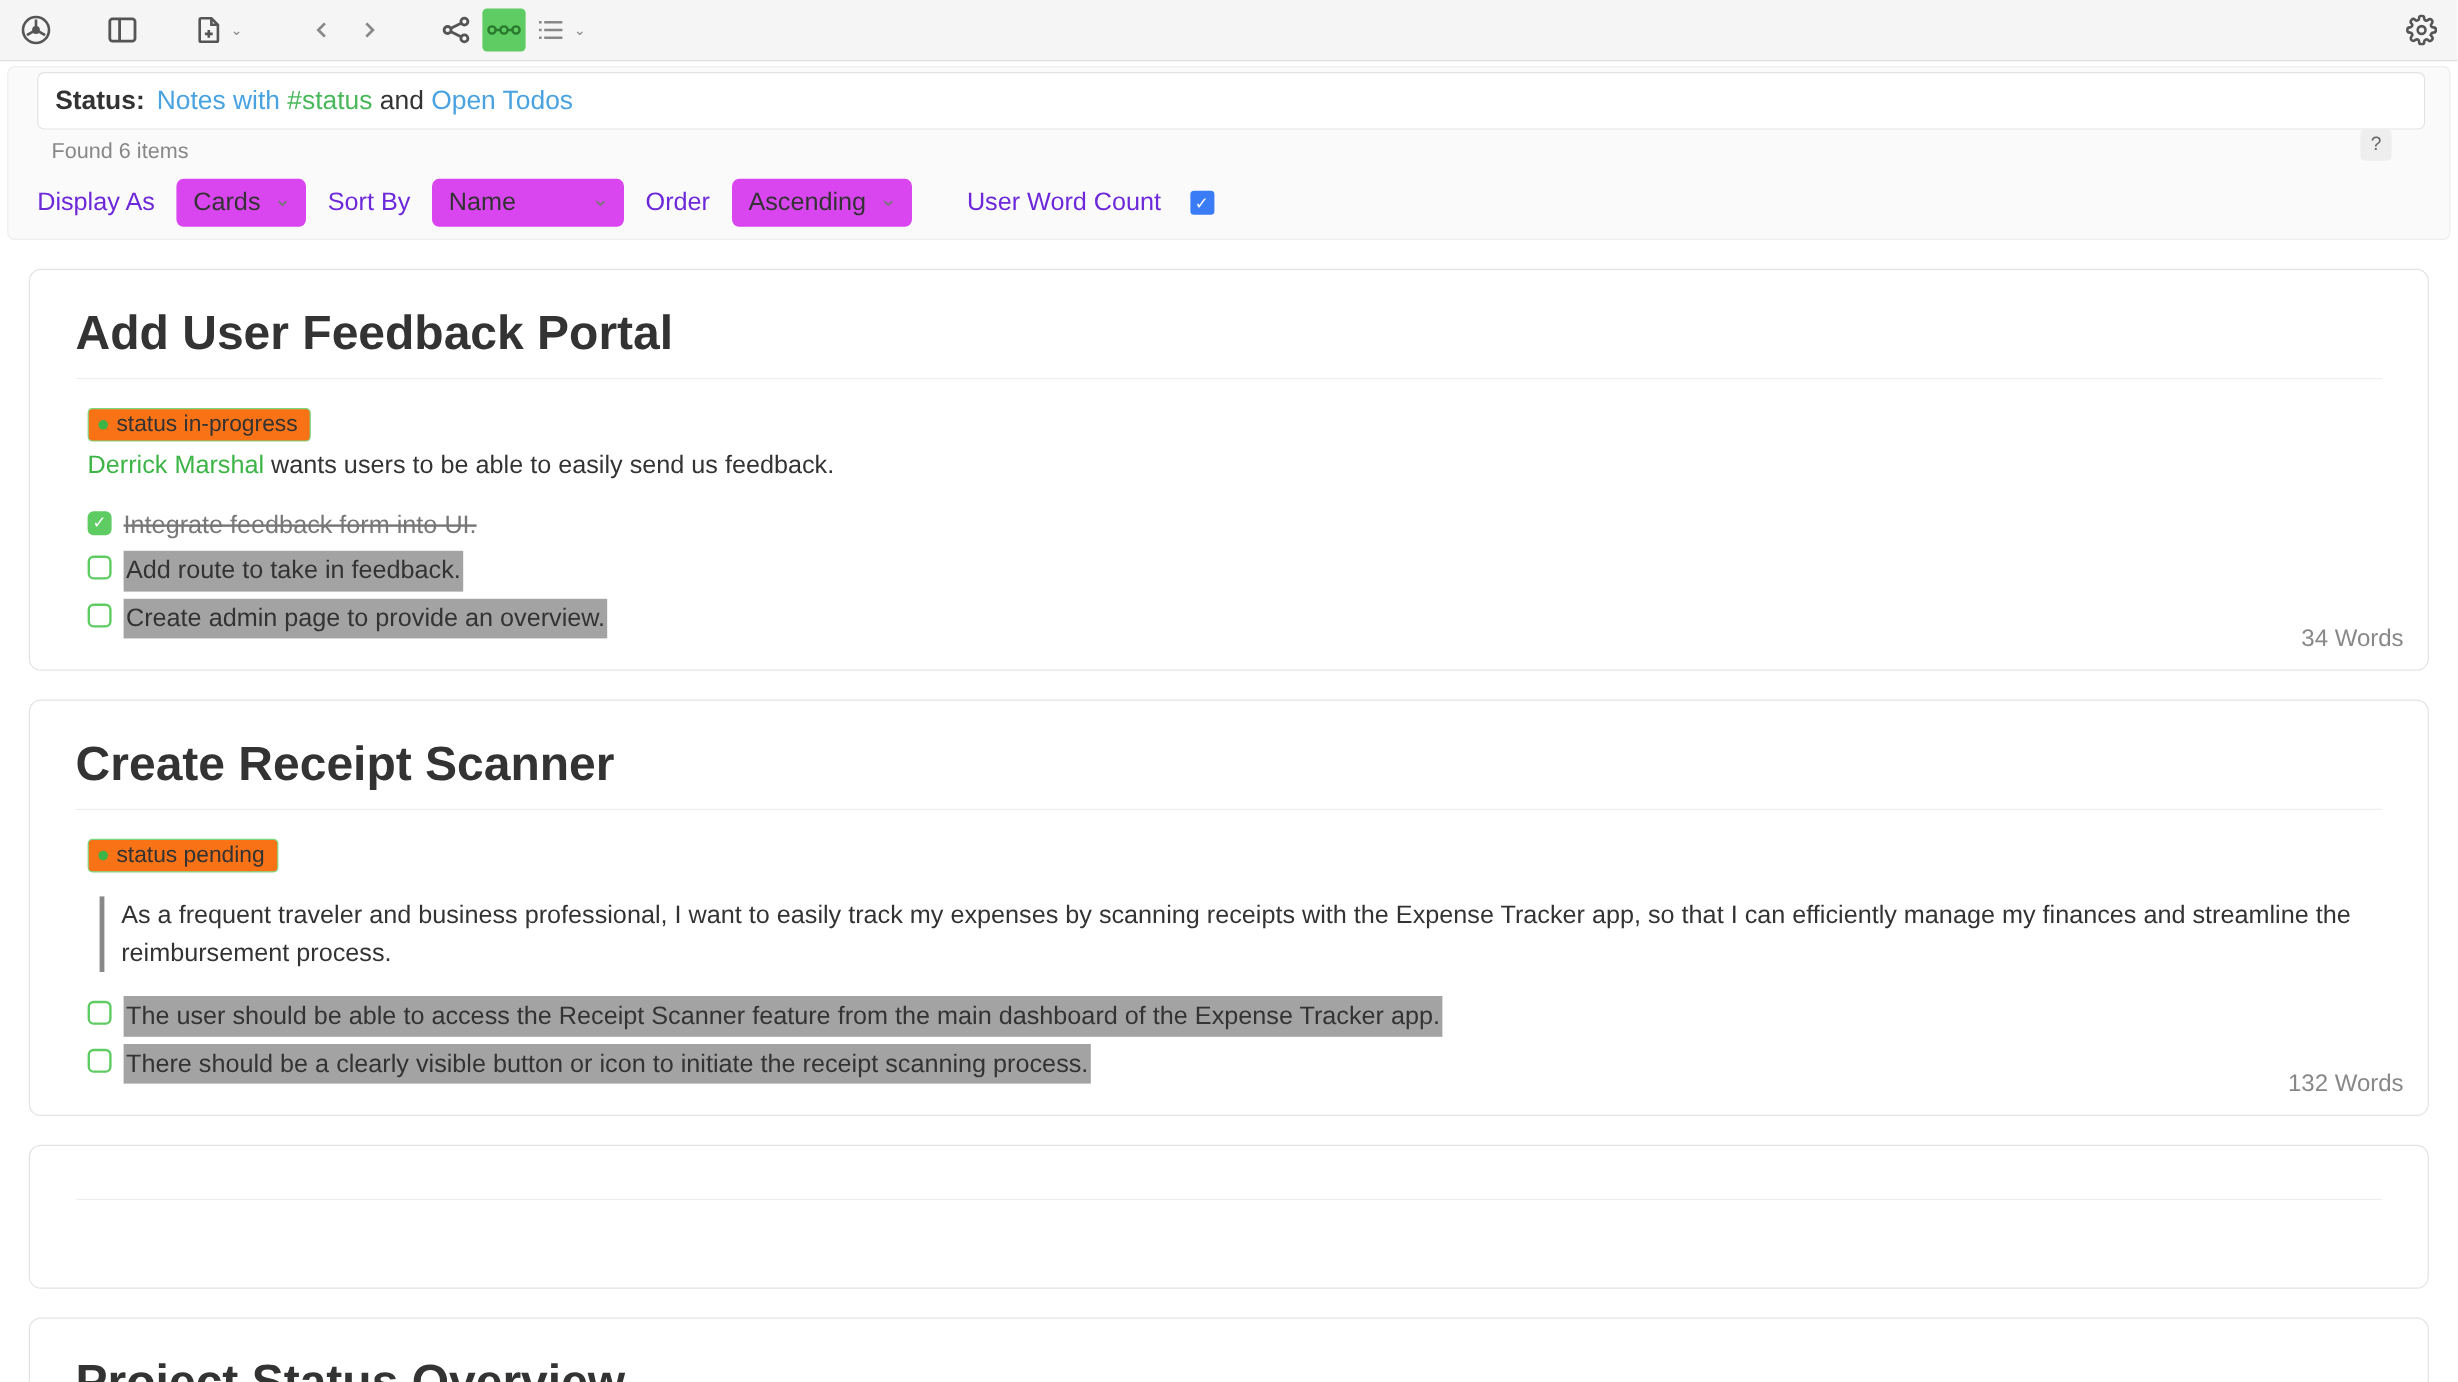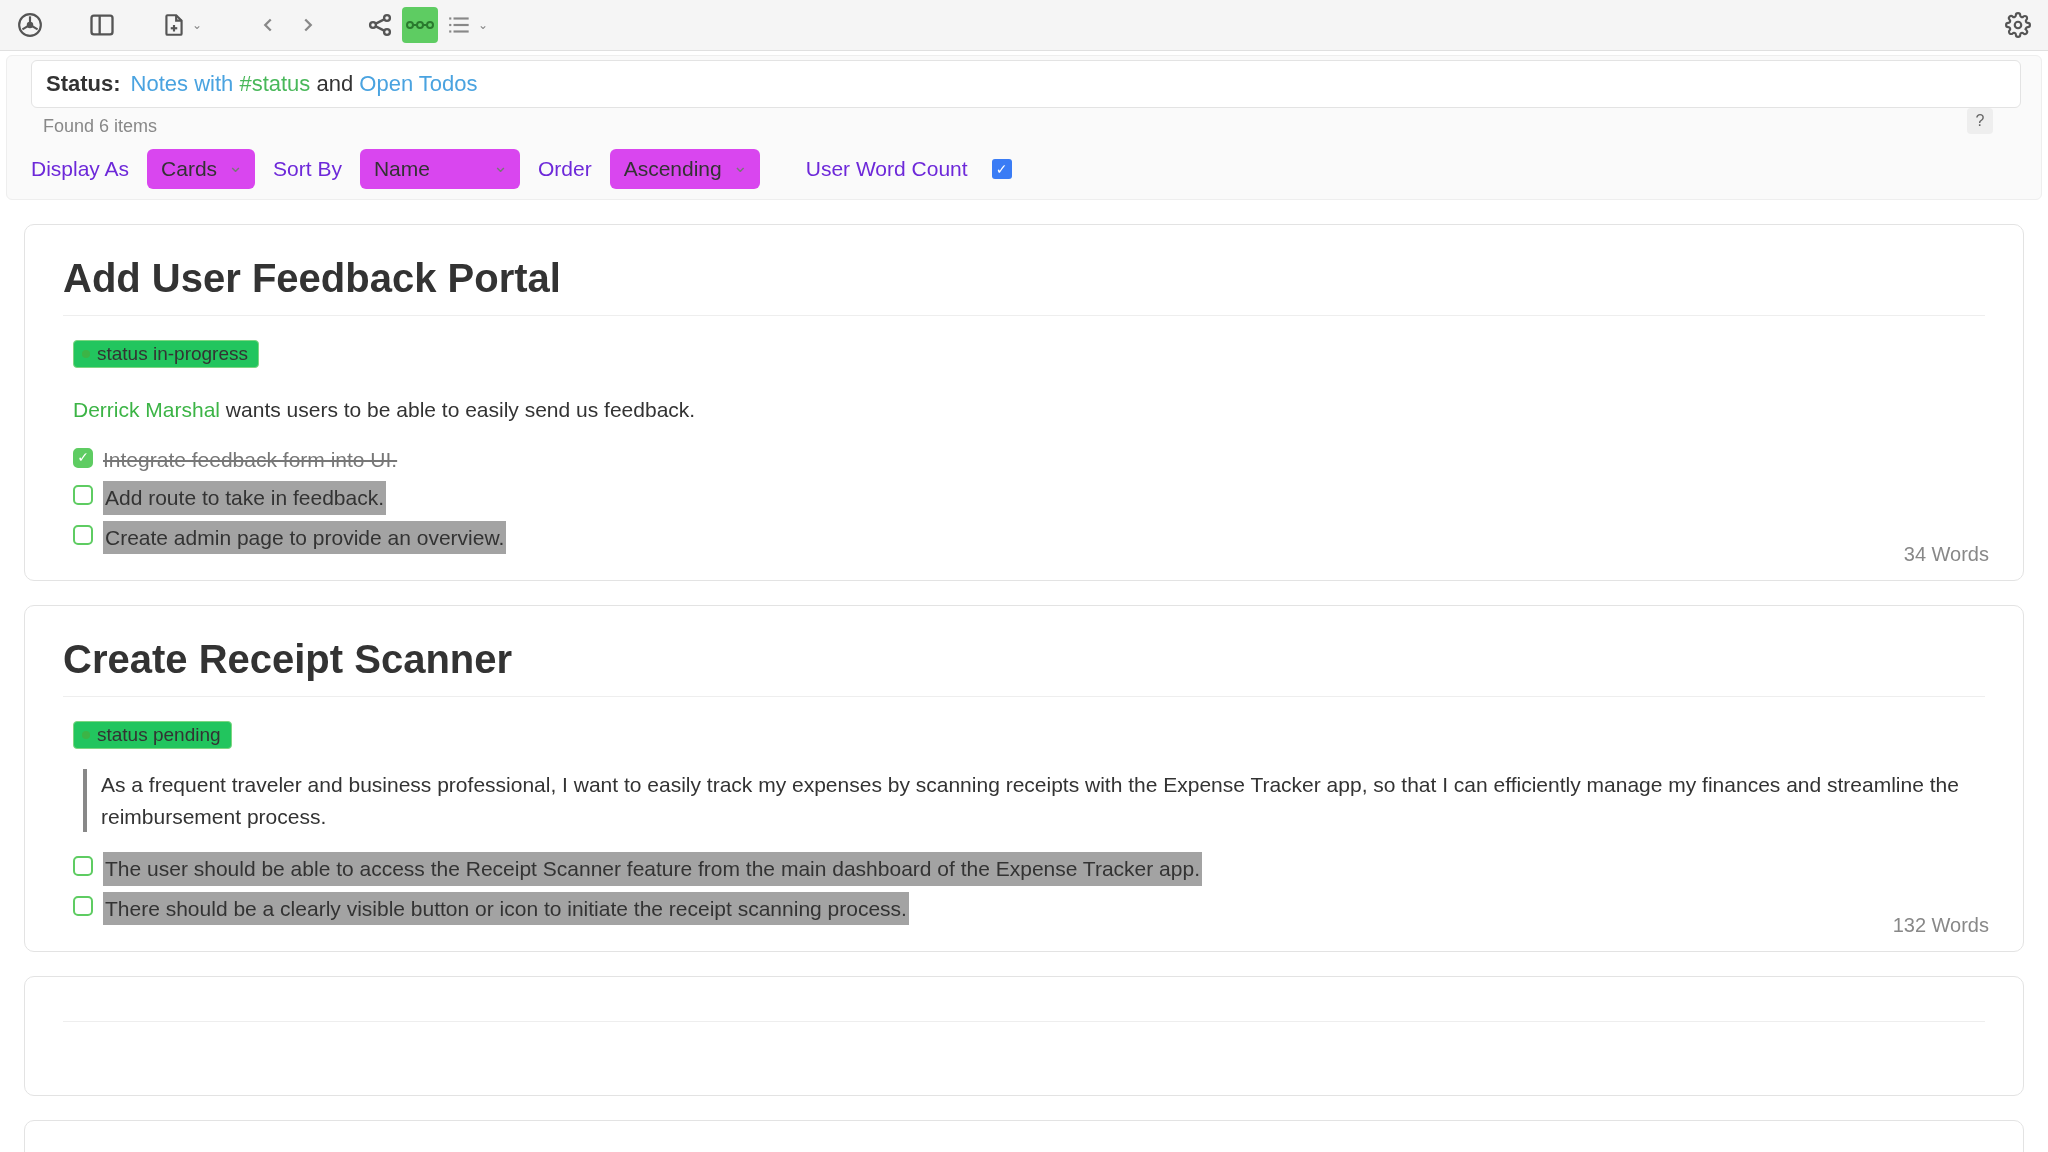--- a/index.html
+++ b/index.html
@@ -108,30 +108,30 @@
 .card-title {
   font-size: 40px;
   font-weight: 700;
   color: #333;
   margin-bottom: 10px;
   line-height: 1.15;
 }
 .hr { border: none; border-top: 1px solid #eee; margin: 14px 0 24px 0; }
 .status-pill {
   display: inline-flex; align-items: center; gap: 7px;
-  background: #22c55e;
+  background: #f97316;
   border: 1px solid #7ed681;
   border-radius: 4px;
   padding: 2px 10px 2px 8px;
   font-size: 19px;
   color: #333;
   margin-left: 10px;
 }
 .status-dot { width: 8px; height: 8px; border-radius: 50%; background: #3cb446; }
-.card-text { font-size: 21px; line-height: 1.5; color: #333; margin: 26px 0 18px 10px; }
+.card-text { font-size: 21px; line-height: 1.5; color: #333; margin: 4px 0 18px 10px; }
 .person-link { color: #3cb446; }
 .quote-block {
   border-left: 4px solid #888;
   margin: 20px 0 20px 20px;
   padding: 0 0 0 14px;
   font-size: 21px;
   line-height: 1.5;
   color: #333;
 }
 .todo-list { margin-left: 10px; }
@@ -142,21 +142,21 @@
   border-radius: 5px;
   flex-shrink: 0;
   margin-top: 4px;
   display: flex; align-items: center; justify-content: center;
 }
 .todo-box.checked { background: #5ecc62; color: #fff; font-size: 14px; }
 .todo-text.hl { background: #a3a3a3; padding: 1px 2px; }
 .todo-text.done { text-decoration: line-through; color: #777; }
 .word-count {
   position: absolute;
-  bottom: 14px; right: 34px;
+  bottom: 14px; right: 20px;
   color: #888;
   font-size: 20px;
 }
 svg { display: block; }
 </style>
 </head>
 <body>
 
 <div class="toolbar">
   <div class="toolbar-btn">

